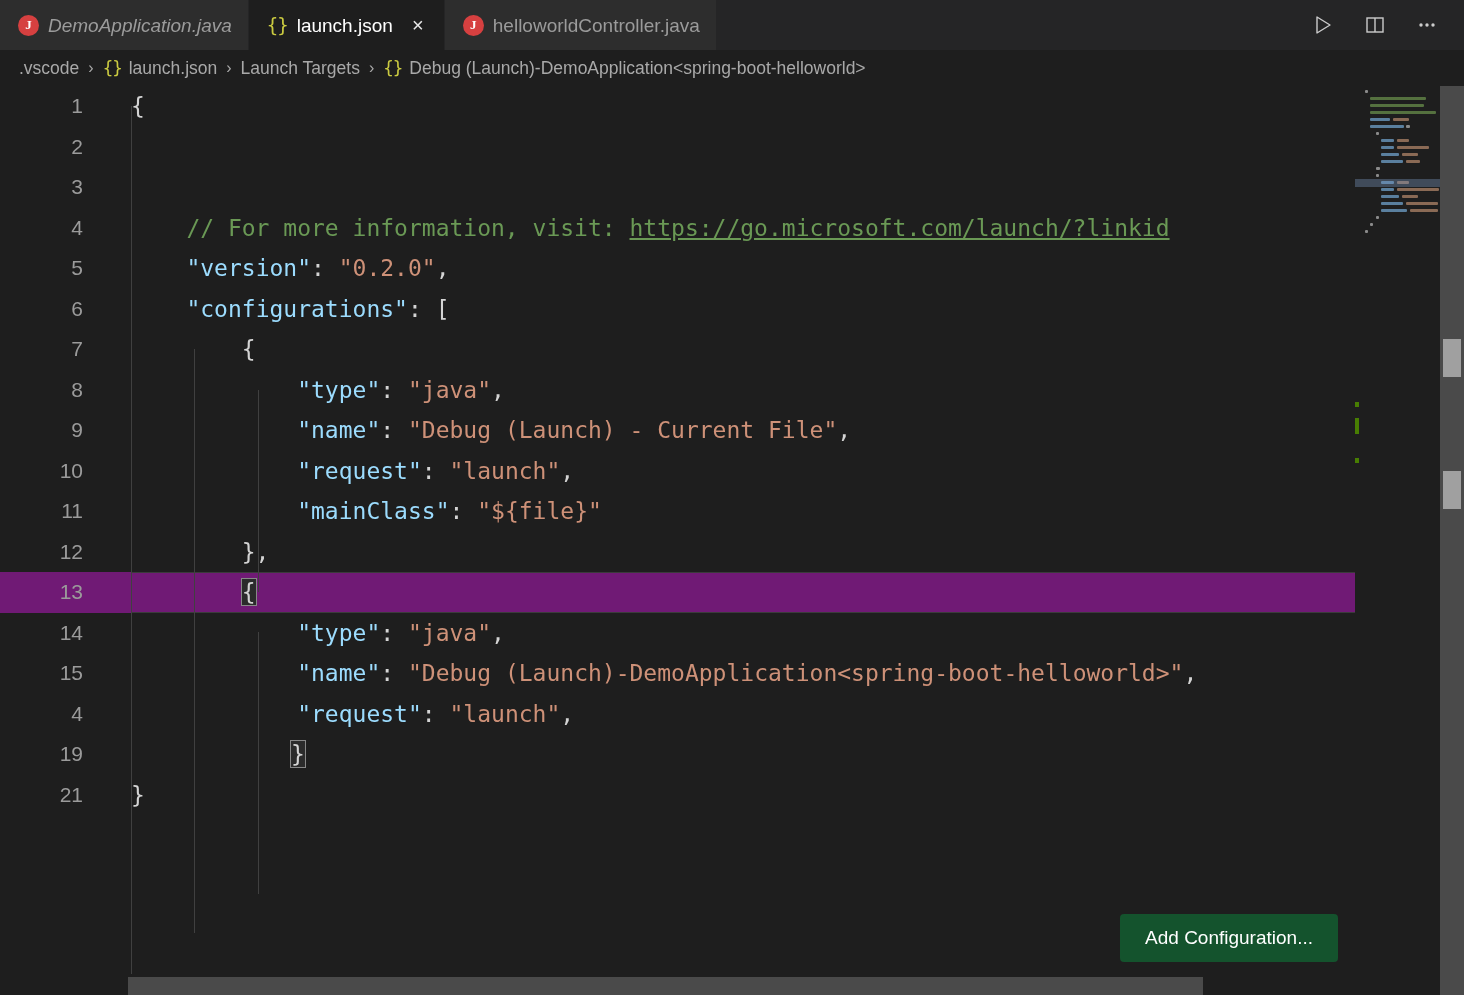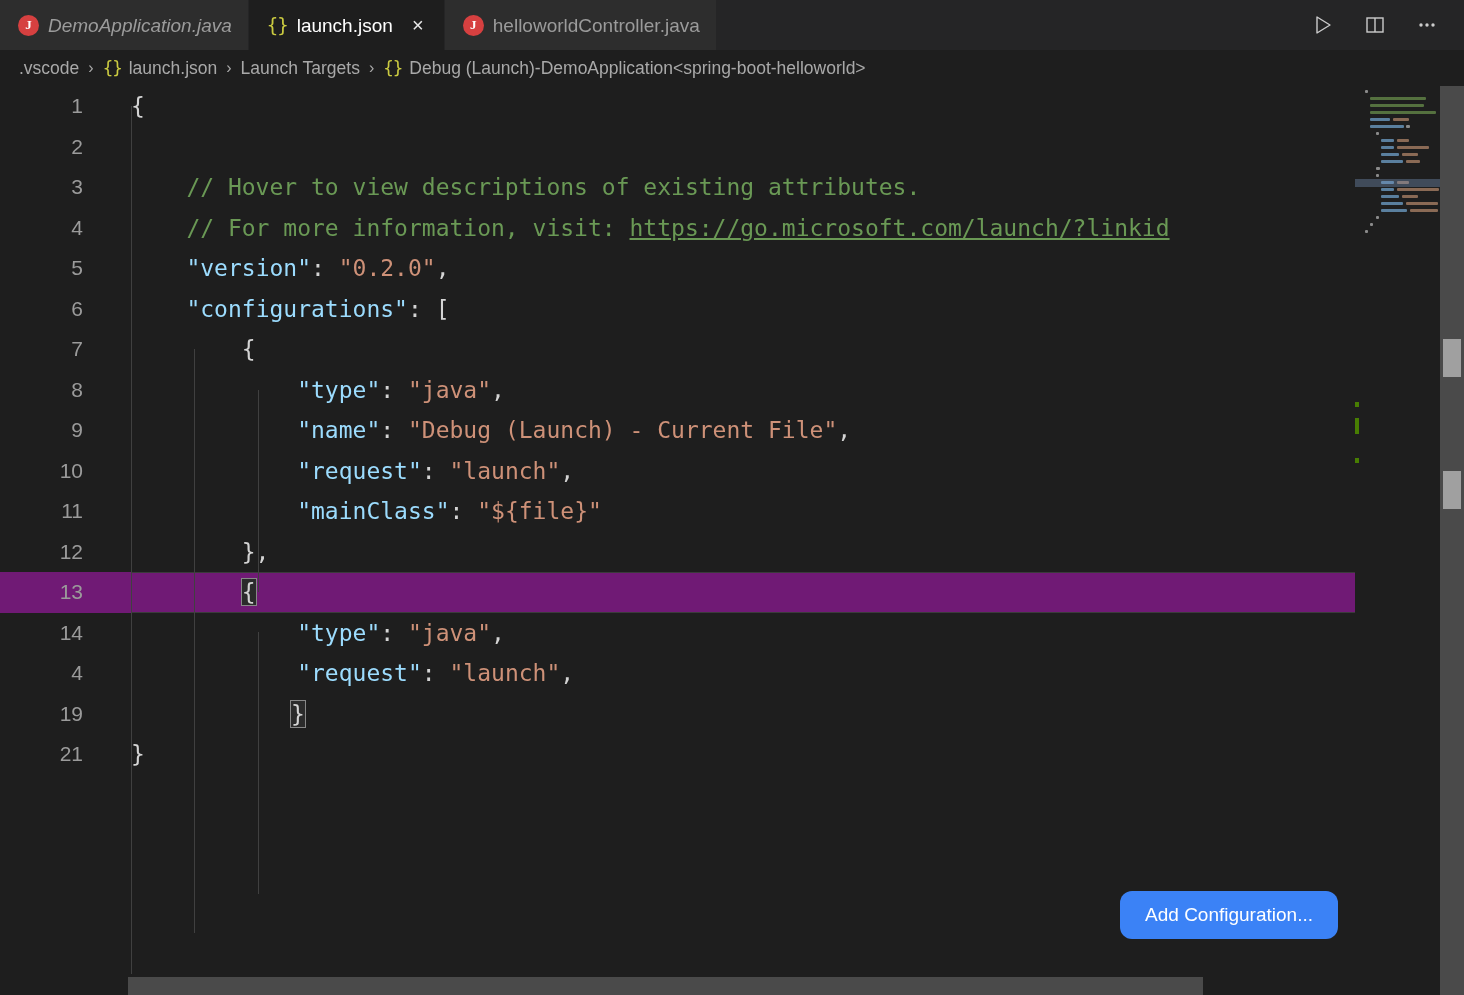--- a/index.html
+++ b/index.html
@@ -131,24 +131,24 @@
   }
   .vthumb { position: absolute; left: 3px; width: 18px; background: #a0a0a0; }
   .hscroll {
     position: absolute; left: 0; bottom: 0; height: 18px; width: 1440px;
     background: transparent;
   }
   .hthumb { position: absolute; bottom: 0; height: 18px; background: #4a4a4a; }
 
   
   .add-config {
-    position: absolute; right: 126px; bottom: 56px;
-    background: #3b82f6; color: #ffffff;
+    position: absolute; right: 126px; bottom: 33px;
+    background: #14532d; color: #ffffff;
     font-size: 19px; padding: 13px 25px;
-    border: none; border-radius: 12px; cursor: pointer;
+    border: none; border-radius: 4px; cursor: pointer;
     font-family: "Liberation Sans", sans-serif;
     white-space: nowrap;
   }
 </style>
 </head>
 <body>
 
 <div id="app">
 
   <div class="tabbar">
@@ -228,21 +228,20 @@
         <span class="lnum">1</span>
         <span class="ltext"><span class="p">{</span></span>
       </div>
 
       <div class="line">
         <span class="lnum">2</span>
       </div>
 
       <div class="line">
         <span class="lnum">3</span>
-        <span class="ltext"><span class="c">    // Hover to view descriptions of existing attributes.</span></span>
       </div>
 
       <div class="line">
         <span class="lnum">4</span>
         <span class="ltext"><span class="c">    // For more information, visit: </span><span class="url">https://go.microsoft.com/launch/?linkid</span></span>
       </div>
 
       <div class="line">
         <span class="lnum">5</span>
         <span class="ltext">    <span class="k">"version"</span><span class="p">: </span><span class="s">"0.2.0"</span><span class="p">,</span></span>
@@ -286,20 +285,24 @@
       <div class="line current">
         <span class="lnum">13</span>
         <span class="ltext"><span class="p">        </span><span class="p brk">{</span></span>
       </div>
 
       <div class="line">
         <span class="lnum">14</span>
         <span class="ltext">            <span class="k">"type"</span><span class="p">: </span><span class="s">"java"</span><span class="p">,</span></span>
       </div>
 
+      <div class="line">
+        <span class="lnum">15</span>
+        <span class="ltext">            <span class="k">"name"</span><span class="p">: </span><span class="s">"Debug (Launch)-DemoApplication&lt;spring-boot-helloworld&gt;"</span><span class="p">,</span></span>
+      </div>
 
       <div class="line">
         <span class="lnum">4</span>
         <span class="ltext">            <span class="k">"request"</span><span class="p">: </span><span class="s">"launch"</span><span class="p">,</span></span>
       </div>
 
 
 
       <div class="line">
         <span class="lnum">19</span>

